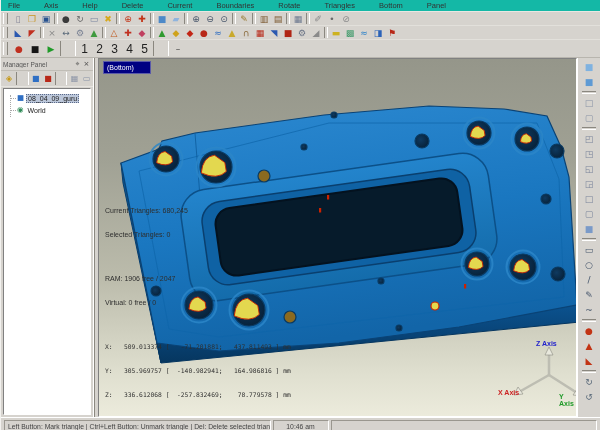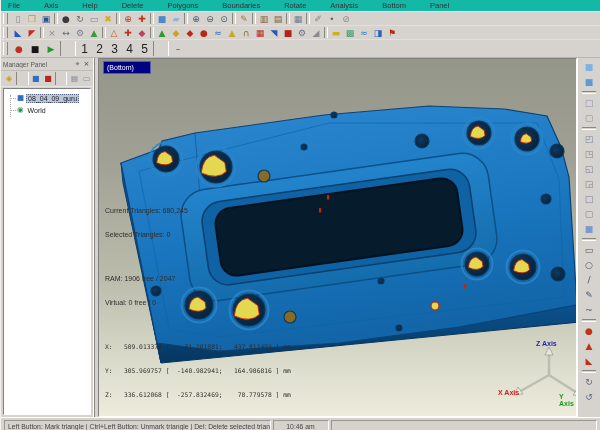--- a/index.html
+++ b/index.html
@@ -80,24 +80,24 @@
 <body>
 
 <div class="app" data-name="application-window">
 
   <div class="menubar" data-name="menu-bar">
 
   <span class="menu-item" data-name="menu-item">File</span>
       <span class="menu-item" data-name="menu-item">Axis</span>
       <span class="menu-item" data-name="menu-item">Help</span>
       <span class="menu-item" data-name="menu-item">Delete</span>
-      <span class="menu-item" data-name="menu-item">Polygons</span>
+      <span class="menu-item" data-name="menu-item">Current</span>
       <span class="menu-item" data-name="menu-item">Boundaries</span>
       <span class="menu-item" data-name="menu-item">Rotate</span>
-      <span class="menu-item" data-name="menu-item">Analysis</span>
+      <span class="menu-item" data-name="menu-item">Triangles</span>
       <span class="menu-item" data-name="menu-item">Bottom</span>
       <span class="menu-item" data-name="menu-item">Panel</span>
     </div>
 
   <div class="toolbar row1" data-name="toolbar-standard">
     <span class="grip" data-name="toolbar-grip"></span>
     <span style="display:flex">
 
     <span class="tbtn" data-name="new-file-icon" style="color: rgb(138, 138, 154);">▯</span>
         <span class="tbtn" data-name="open-file-icon" style="color: rgb(199, 148, 33);">❐</span>

